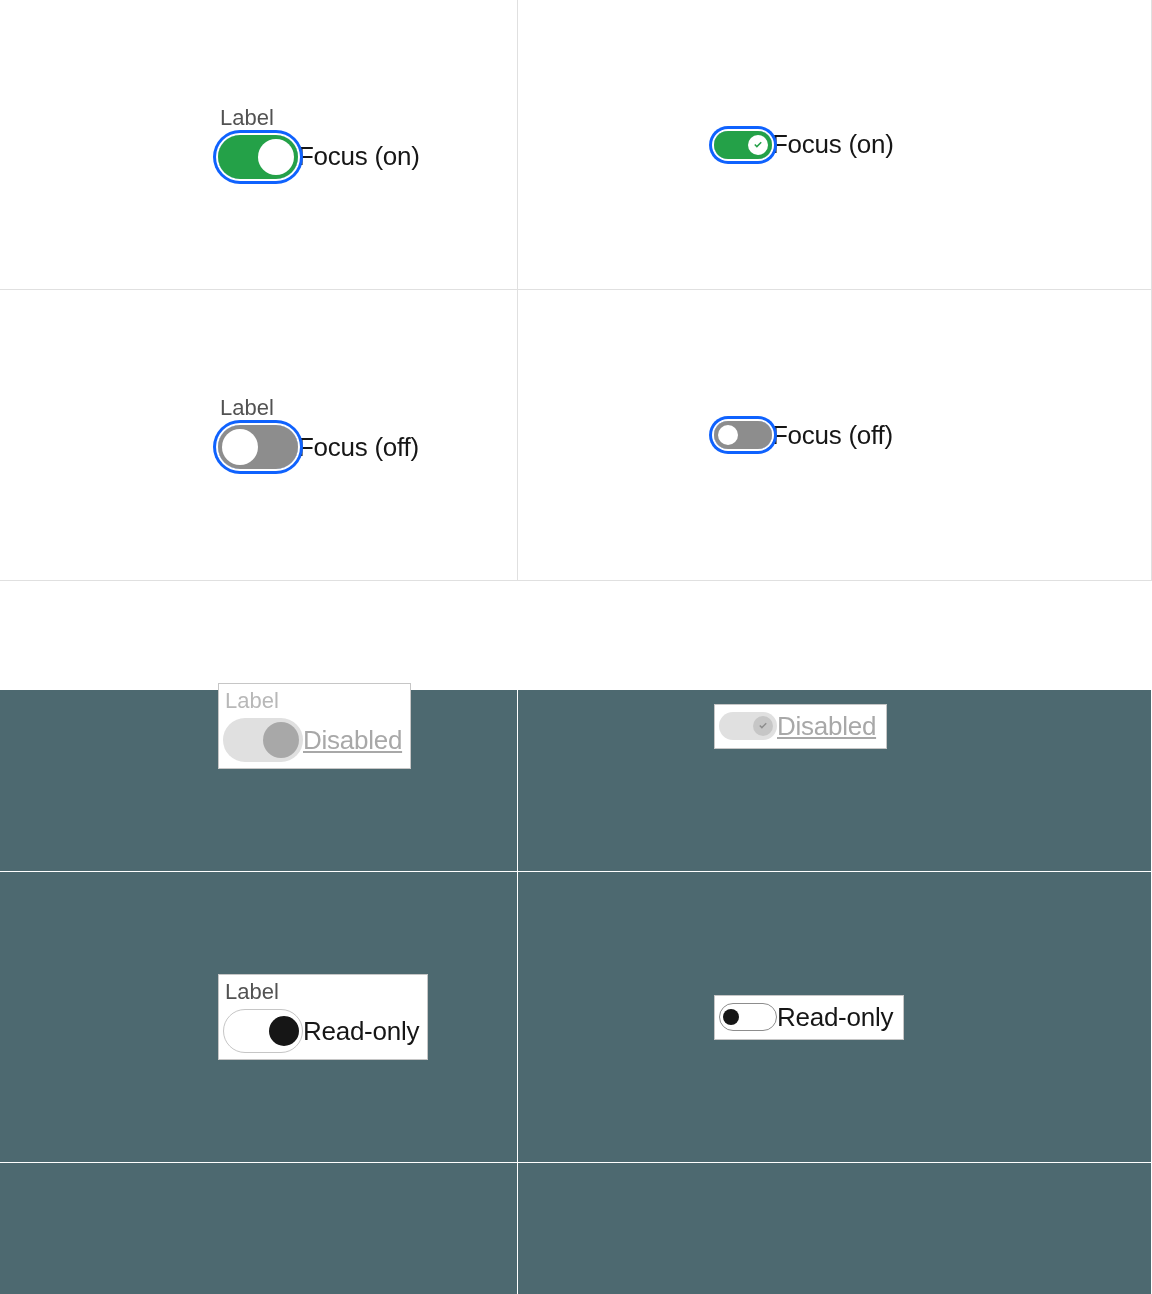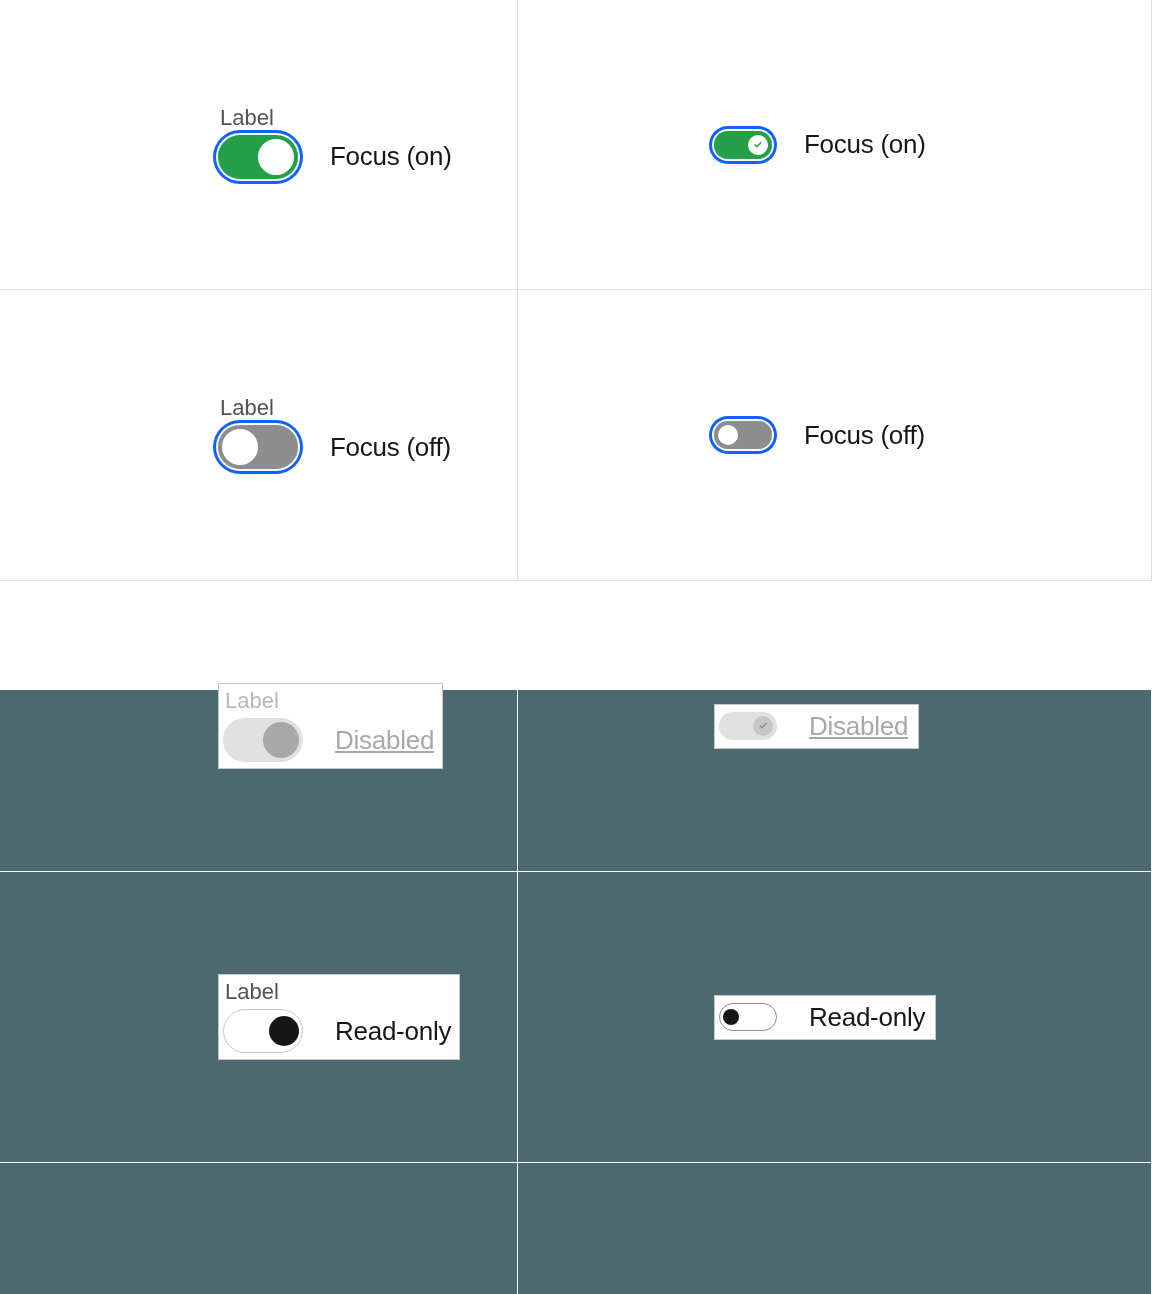--- a/index.html
+++ b/index.html
@@ -46,21 +46,21 @@
   }
   .card.with-label { flex-direction: column; align-items: flex-start; padding: 4px 8px 6px 4px; }
 
   .label-text {
     font-size: 22px;
     color: #525252;
     margin: 0 0 4px 2px;
   }
   .label-text.faded { color: #b8b8b8; }
 
-  .toggle-row { display: inline-flex; align-items: center; gap: 32px; }
+  .toggle-row { display: inline-flex; align-items: center; gap: 0; }
 
   
   .toggle-lg {
     width: 80px; height: 44px; border-radius: 22px; position: relative;
     display: inline-block;
   }
   .toggle-lg .track { position:absolute; inset:0; border-radius:22px; }
   .toggle-lg .knob {
     position:absolute; top:4px; width:36px; height:36px; border-radius:50%;
     background:#fff;

